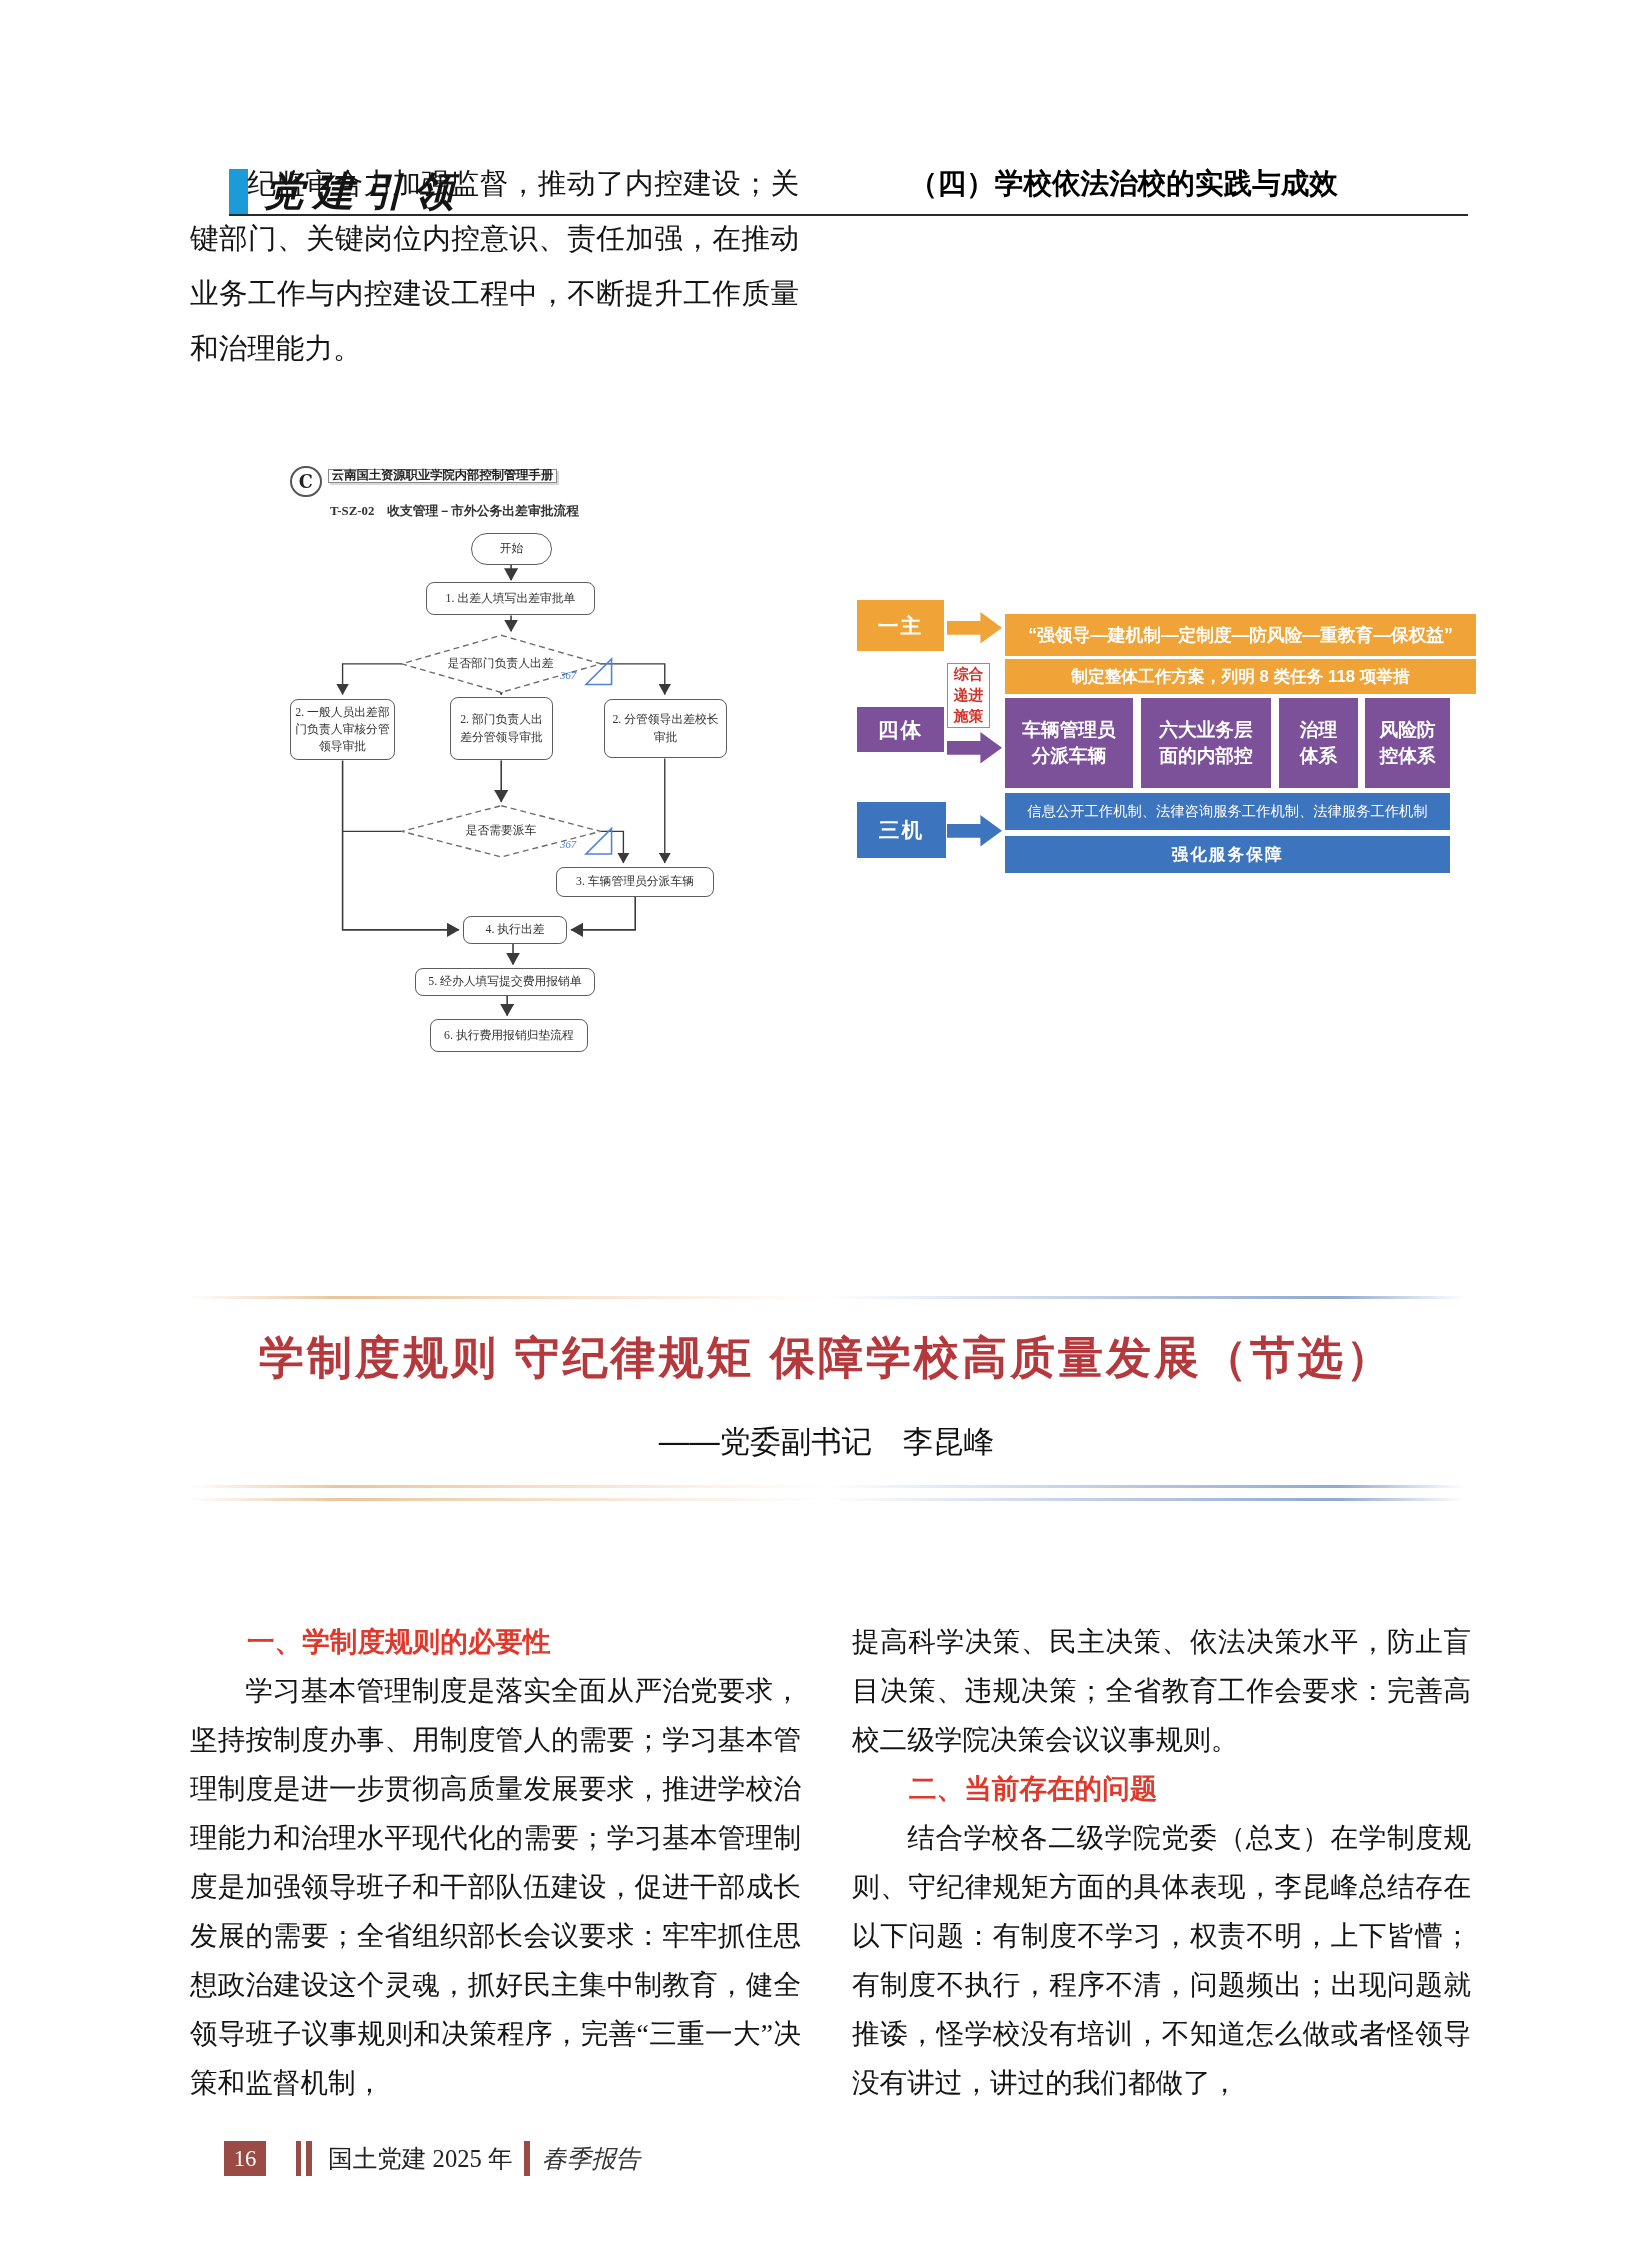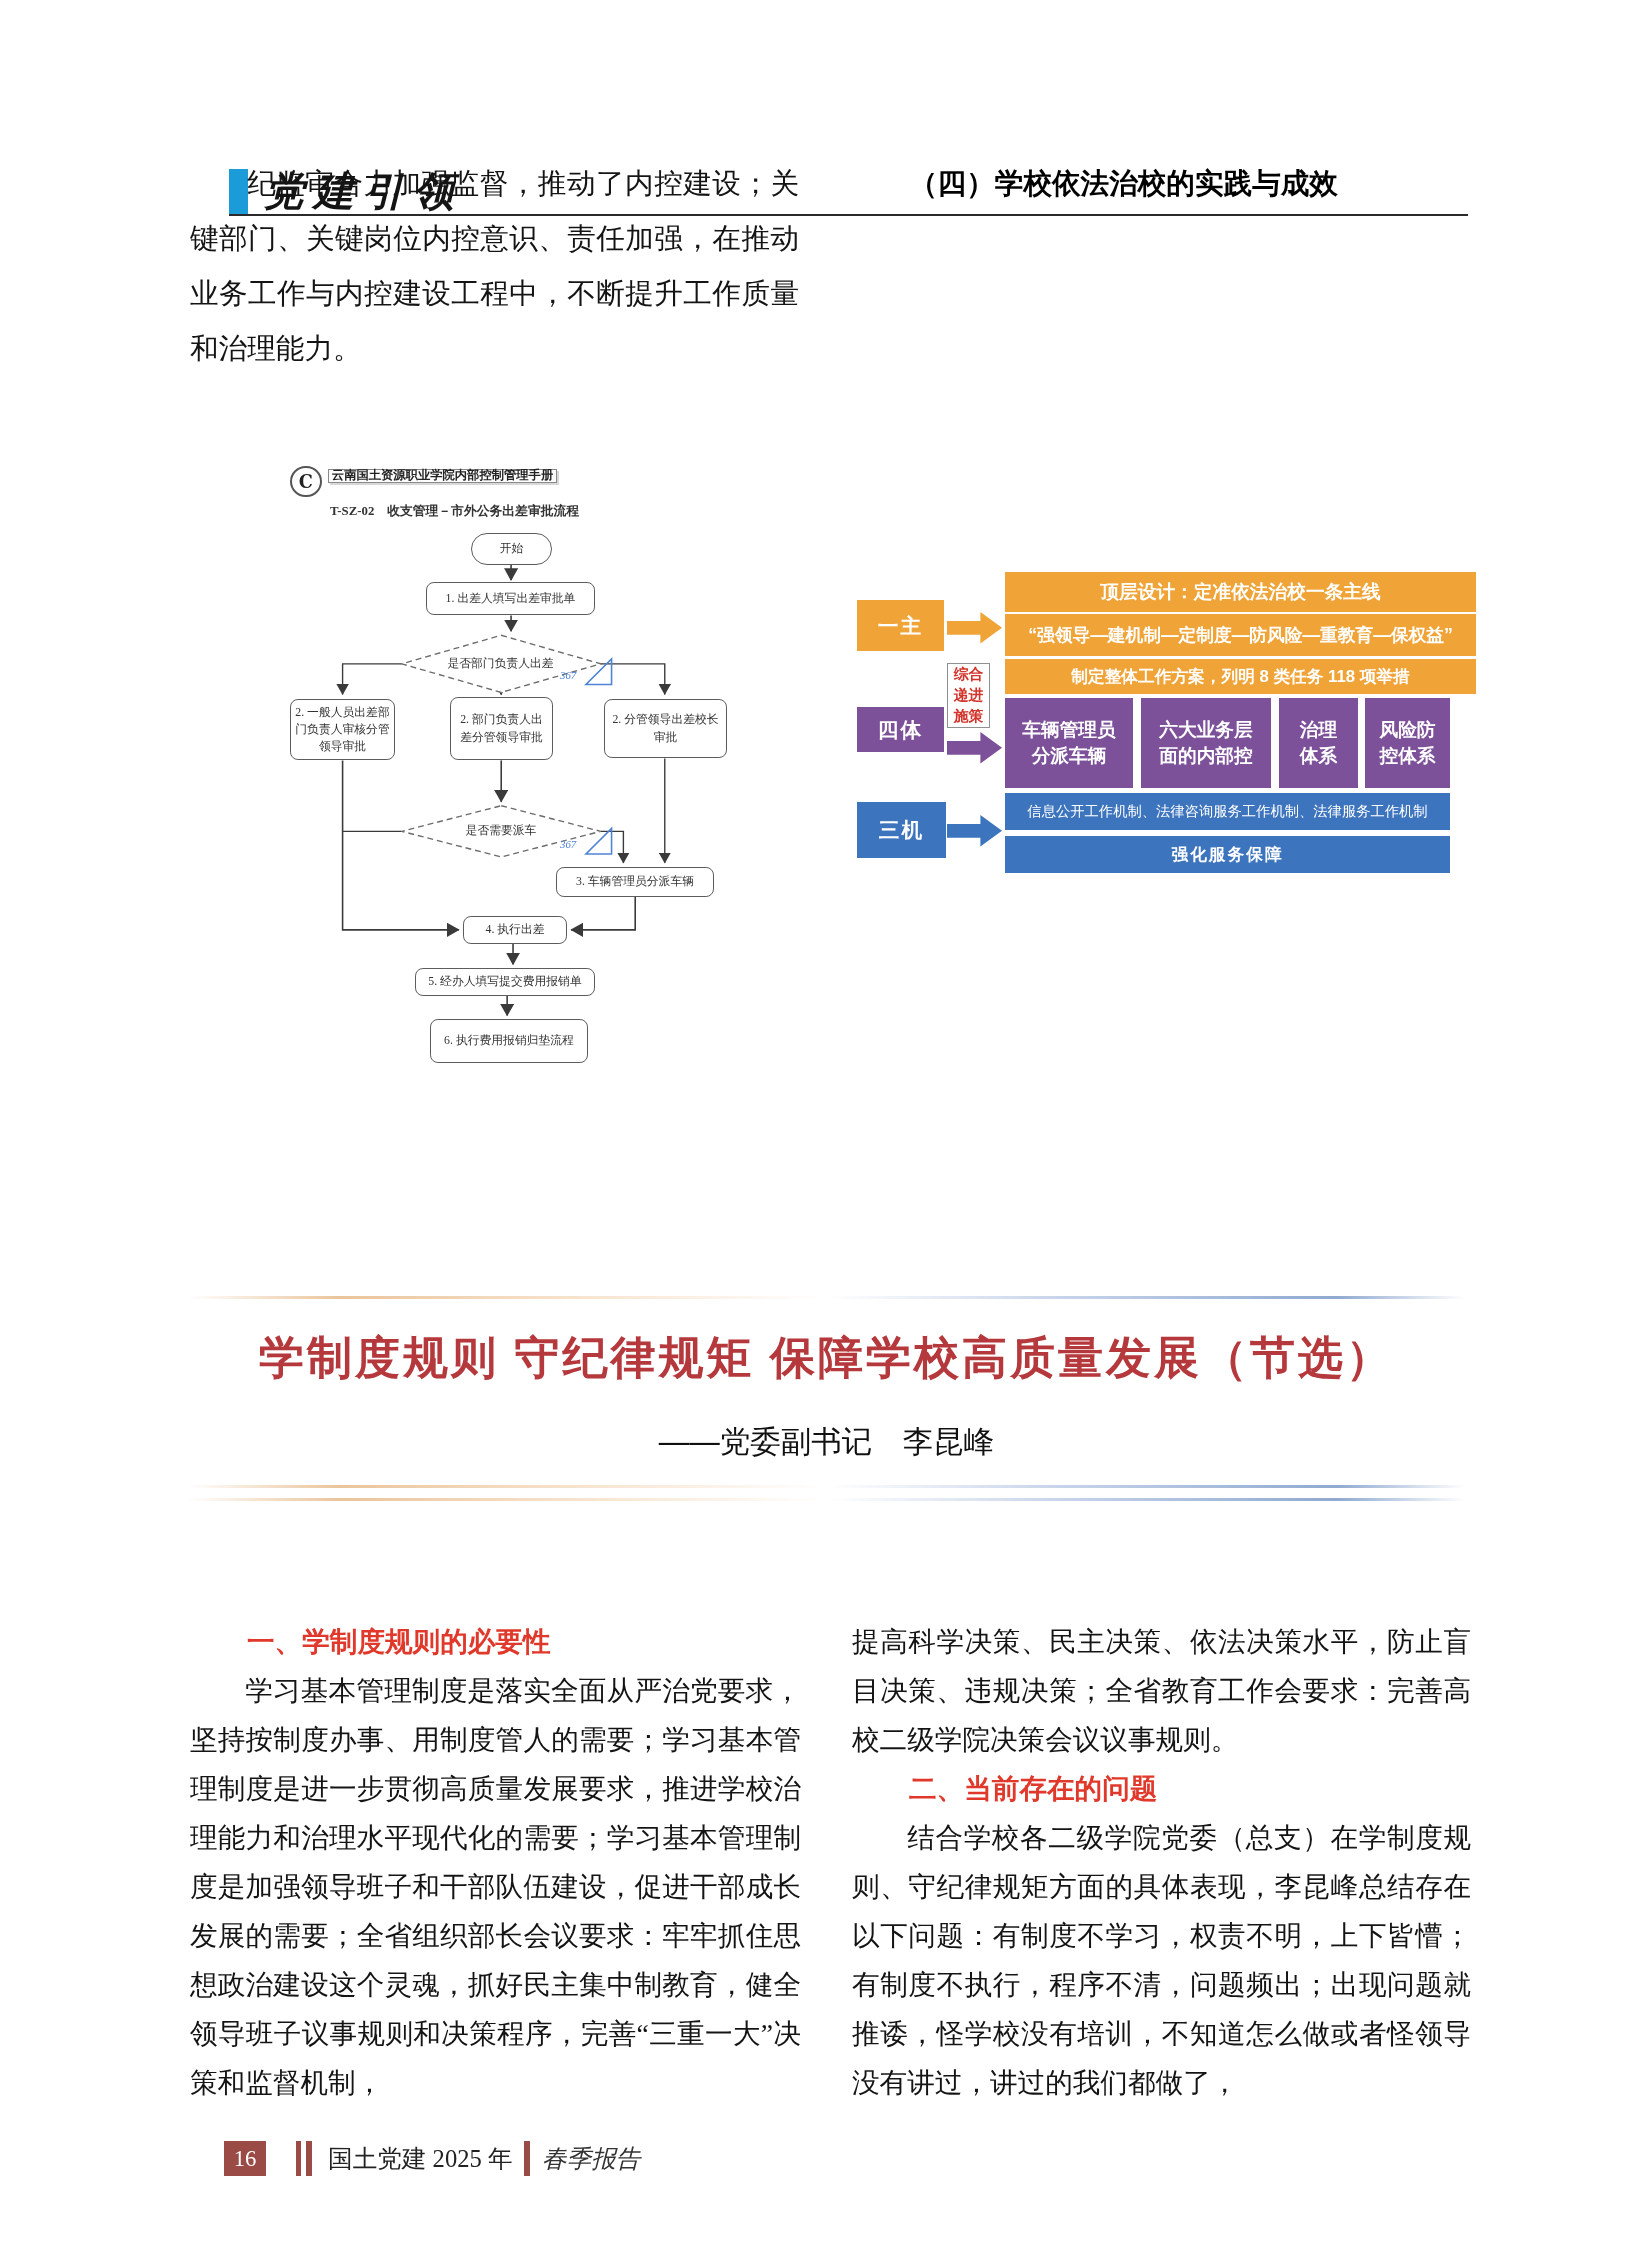--- a/index.html
+++ b/index.html
@@ -143,21 +143,21 @@
     <div class="fc-label" style="left:234px;top:201px;width:169px;height:29.6px;">是否部门负责人出差</div>
     <div class="fc-note" style="left:378px;top:221px;">367</div>
     <div class="fc-node" style="left:108px;top:251px;width:105px;height:61px;">2. 一般人员出差部门负责人审核分管领导审批</div>
     <div class="fc-node" style="left:268px;top:249px;width:103px;height:63px;">2. 部门负责人出差分管领导审批</div>
     <div class="fc-node" style="left:422px;top:251px;width:123px;height:59px;">2. 分管领导出差校长审批</div>
     <div class="fc-label" style="left:240px;top:368px;width:158px;height:29.6px;">是否需要派车</div>
     <div class="fc-note" style="left:378px;top:390px;">367</div>
     <div class="fc-node" style="left:374px;top:419px;width:158px;height:29.6px;">3. 车辆管理员分派车辆</div>
     <div class="fc-node" style="left:281px;top:468px;width:104px;height:27.6px;">4. 执行出差</div>
     <div class="fc-node" style="left:233px;top:520px;width:180px;height:28px;">5. 经办人填写提交费用报销单</div>
-    <div class="fc-node" style="left:248px;top:571px;width:158px;height:44px;">6. 执行费用报销归垫流程</div>
+    <div class="fc-node" style="left:248px;top:571px;width:158px;height:33px;">6. 执行费用报销归垫流程</div>
   </div>
 
   <div class="dg">
 
     <div class="dg-lab" style="left:4.9px;top:39px;width:87px;height:51px;background:#F0A437;">一主</div>
     <div class="dg-lab" style="left:4.9px;top:146px;width:87px;height:45px;background:#7C5199;">四体</div>
     <div class="dg-lab" style="left:4.9px;top:241px;width:89px;height:56px;background:#3D74BE;">三机</div>
 
     <svg class="dg-arrow" style="left:95px;top:51px;" width="55" height="31.5" viewBox="0 0 56 32">
         <polygon points="0,9 34,9 34,0 56,16 34,32 34,23 0,23" fill="#F0A437"></polygon>
@@ -166,21 +166,20 @@
         <polygon points="0,9 34,9 34,0 56,16 34,32 34,23 0,23" fill="#7C5199"></polygon>
       </svg>
     <svg class="dg-arrow" style="left:95px;top:254px;" width="55" height="31.5" viewBox="0 0 56 32">
         <polygon points="0,9 34,9 34,0 56,16 34,32 34,23 0,23" fill="#3D74BE"></polygon>
       </svg>
 
     <div class="dg-note" style="left:95px;top:102px;width:43px;height:65px;">
       <span>综合递进施策</span>
     </div>
 
-    <div class="dg-row" style="left:153px;top:10.8px;width:471px;height:40px;background:#F0A437;font-size:18.7px;">顶层设计：定准依法治校一条主线</div>
     <div class="dg-row" style="left:153px;top:53px;width:471px;height:42px;background:#F0A437;font-size:17.7px;">“强领导—建机制—定制度—防风险—重教育—保权益”</div>
     <div class="dg-row" style="left:153px;top:98px;width:471px;height:35px;background:#F0A437;font-size:16.7px;">制定整体工作方案，列明 8 类任务 118 项举措</div>
 
     <div class="dg-row" style="left:153px;top:137px;width:128px;height:90px;background:#7C5199;font-size:18.7px;padding:5.9px 11.8px;">车辆管理员分派车辆</div>
     <div class="dg-row" style="left:289px;top:137px;width:130px;height:90px;background:#7C5199;font-size:18.7px;padding:5.9px 11.8px;">六大业务层面的内部控</div>
     <div class="dg-row" style="left:427px;top:137px;width:79px;height:90px;background:#7C5199;font-size:18.7px;padding:5.9px 13.8px;">治理体系</div>
     <div class="dg-row" style="left:513px;top:137px;width:85px;height:90px;background:#7C5199;font-size:18.7px;padding:5.9px 9.9px;">风险防控体系</div>
 
     <div class="dg-row" style="left:153px;top:232px;width:445px;height:37px;background:#3D74BE;font-size:14.3px;font-weight:normal;">信息公开工作机制、法律咨询服务工作机制、法律服务工作机制</div>
     <div class="dg-row" style="left:153px;top:275px;width:445px;height:37px;background:#3D74BE;font-size:16.7px;letter-spacing:2px;">强化服务保障</div>

